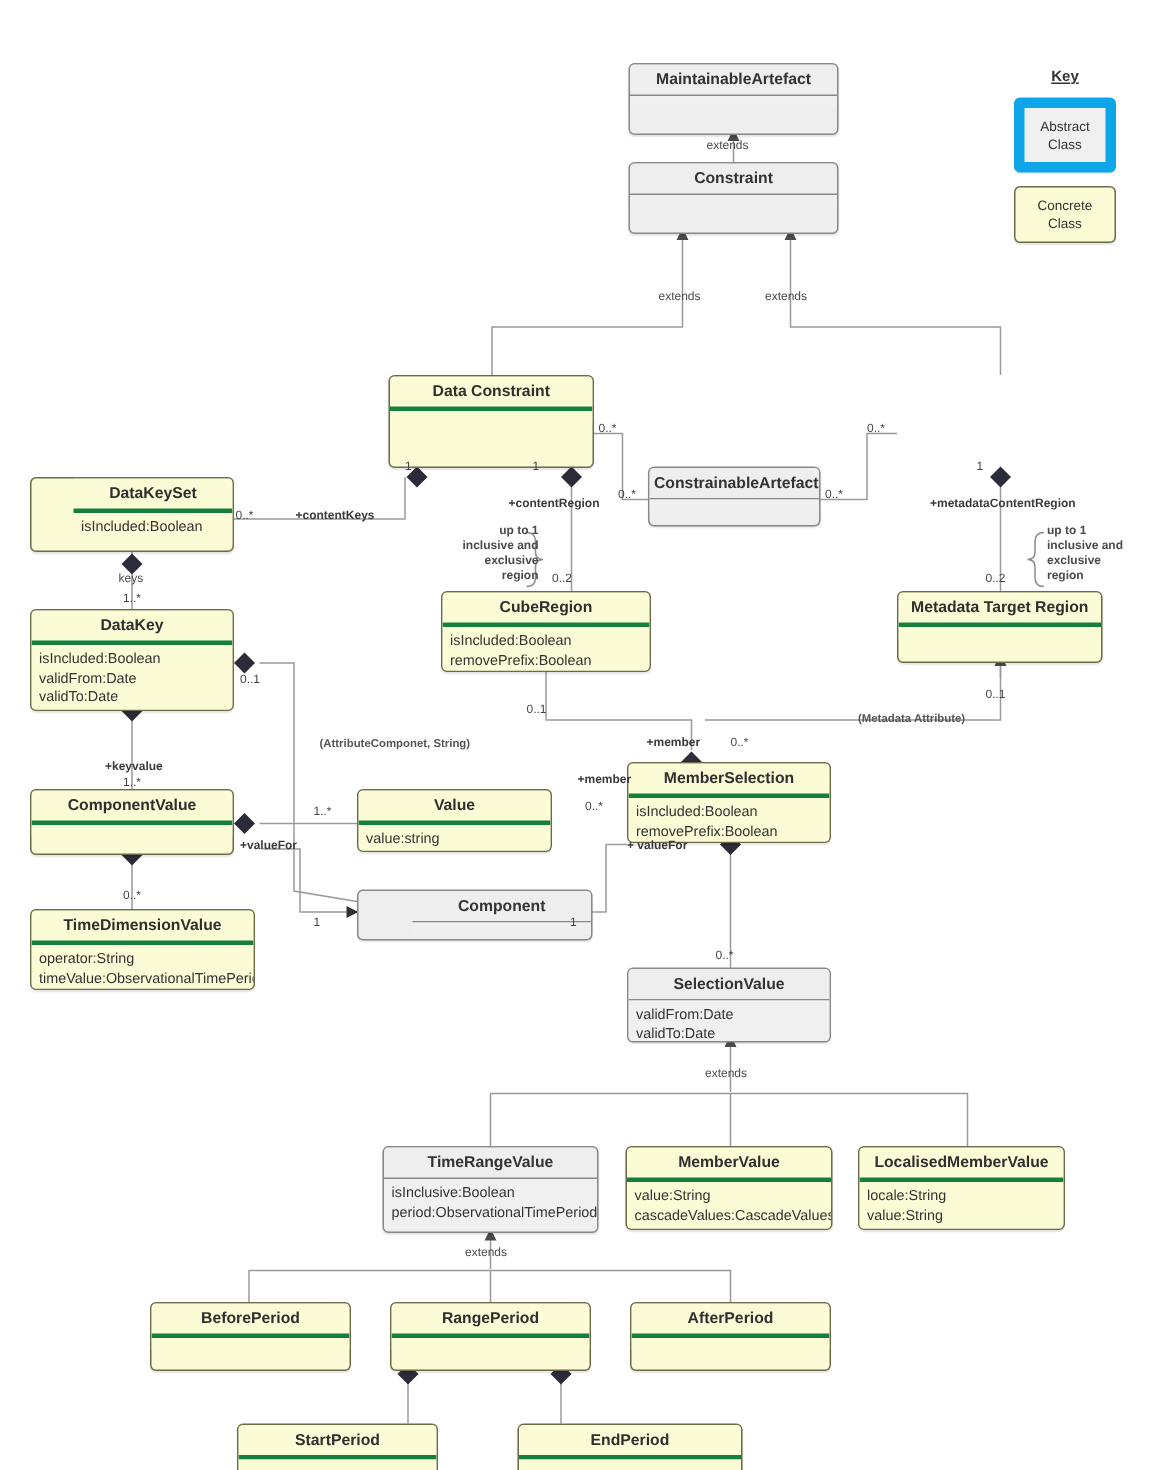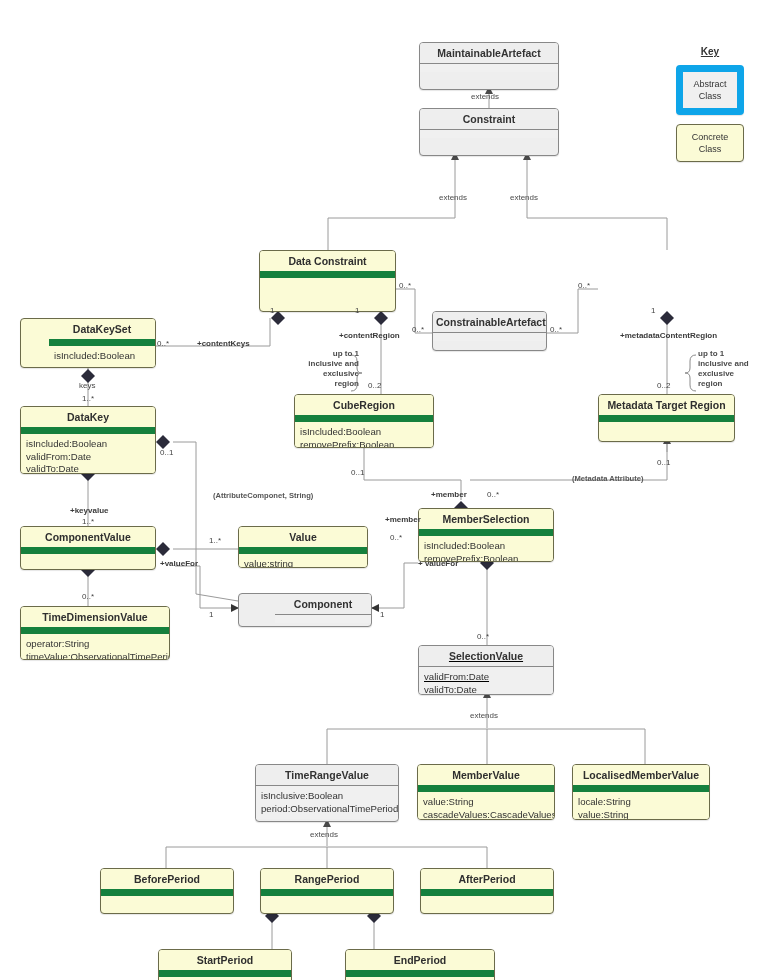--- a/index.html
+++ b/index.html
@@ -41,21 +41,21 @@
     background: #eeeeee;
   }
   .uml-class .cls-title {
     text-align: center;
     font-weight: bold;
     font-size: 10.5px;
     color: #2f2f2f;
     padding: 4px 3px 4px 3px;
     line-height: 12px;
     background: #fbfbd6;
-    border-bottom: 7px solid #15803d;
+    border-bottom: 3px solid #15803d;
     white-space: nowrap;
   }
   .uml-class.abstract .cls-title {
     background: #eeeeee;
     border-bottom: 1px solid #888888;
     color: #333333;
   }
   .uml-class .cls-body {
     padding: 4px 5px 4px 5px;
     font-size: 9.6px;
@@ -273,42 +273,42 @@
     <div class="cls-body"></div>
   </div>
 
   <div class="uml-class" style="left:238px; top:498px; width:130px; height:42px;">
     <div class="cls-title">Value</div>
     <div class="cls-body">
       <div>value:string</div>
     </div>
   </div>
 
-  <div class="uml-class abstract" style="left:238px; top:565px; width:134px; height:34px;padding-left:36px;">
+  <div class="uml-class abstract" style="left:238px; top:565px; width:157px; height:34px;padding-left:36px;">
     <div class="cls-title">Component</div>
     <div class="cls-body"></div>
   </div>
 
   <div class="uml-class" style="left:20px; top:578px; width:150px; height:54px;">
     <div class="cls-title">TimeDimensionValue</div>
     <div class="cls-body">
       <div>operator:String</div>
       <div>timeValue:ObservationalTimePeriod</div>
     </div>
   </div>
 
   <div class="uml-class" style="left:418px; top:480px; width:136px; height:54px;">
     <div class="cls-title">MemberSelection</div>
     <div class="cls-body">
       <div>isIncluded:Boolean</div>
       <div>removePrefix:Boolean</div>
     </div>
   </div>
 
-  <div class="uml-class abstract" style="left:418px; top:617px; width:136px; height:50px;text-decoration:underline;">
+  <div class="uml-class abstract" style="left:418px; top:617px; width:136px; height:50px;">
     <div class="cls-title">SelectionValue</div>
     <div class="cls-body">
       <div>validFrom:Date</div>
       <div>validTo:Date</div>
     </div>
   </div>
 
   <div class="uml-class abstract" style="left:255px; top:736px; width:144px; height:58px;">
     <div class="cls-title">TimeRangeValue</div>
     <div class="cls-body">

